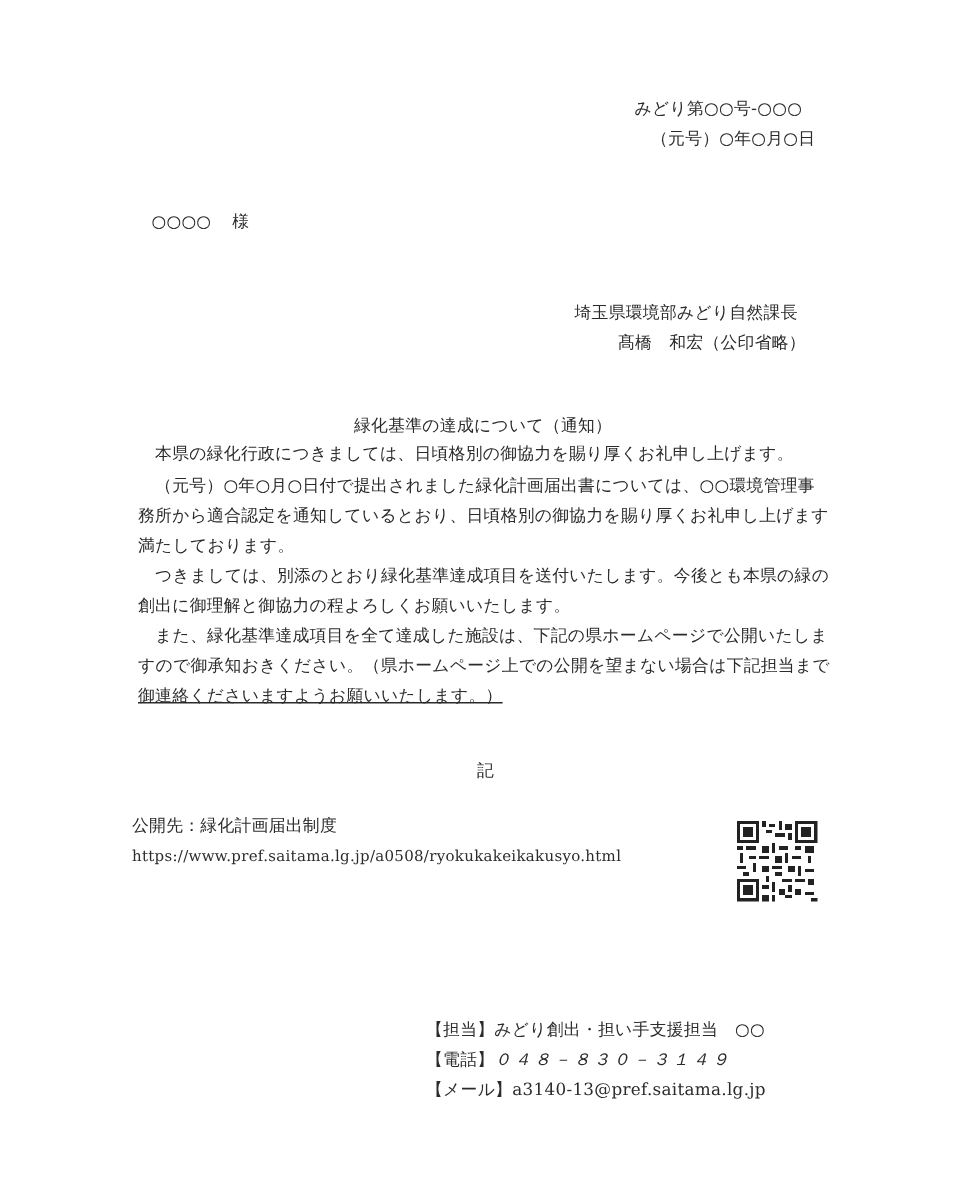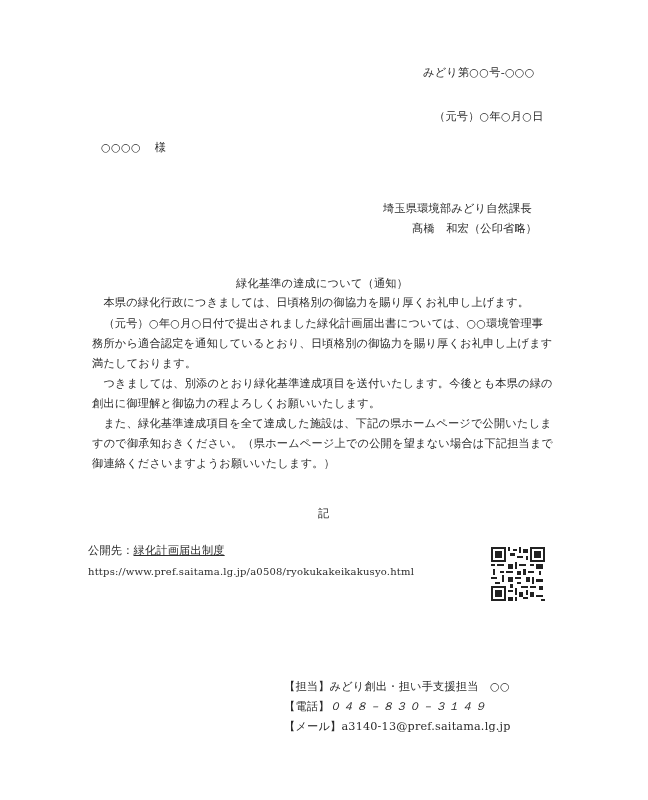--- a/index.html
+++ b/index.html
@@ -1,50 +1,50 @@
 <!DOCTYPE html>
 <html><head>
 <meta charset="utf-8">
 <style>
   html, body { margin:0; padding:0; background:#ffffff; }
   body { width:648px; height:800px; position:relative; overflow:hidden;
          font-family:"DejaVu Sans", sans-serif; color:#2b2b2b; }
   .page { position:absolute; left:0; top:0; width:648px; height:596px; background:#fff; }
   .t { position:absolute; font-size:11.2px; line-height:14px; white-space:nowrap; letter-spacing:0.2px; }
   .serif { font-family:"DejaVu Serif", serif; }
-  .link { text-decoration:underline; }
+  .link { }
   .body-line { left:92px; width:460px; }
   .qr { position:absolute; left:491px; top:547px; width:54px; height:54px; }
 </style>
 </head>
 <body>
 
 <div class="page">
 
   <div class="t" style="left:423px; top:66px;">みどり第○○号-○○○</div>
-  <div class="t" style="left:434px; top:86px;margin-top:24px;">（元号）○年○月○日</div>
+  <div class="t" style="left:434px; top:86px;">（元号）○年○月○日</div>
 
   <div class="t" style="left:101px; top:141px;">
     <span>○○○○</span><span style="display:inline-block;width:14px;"></span><span>様</span>
   </div>
 
   <div class="t" style="left:383px; top:202px;">埼玉県環境部みどり自然課長</div>
   <div class="t" style="left:412px; top:222px;">髙橋　和宏（公印省略）</div>
 
   <div class="t" style="left:236px; top:277px;">緑化基準の達成について（通知）</div>
 
   <div class="t body-line" style="top:296px;">　本県の緑化行政につきましては、日頃格別の御協力を賜り厚くお礼申し上げます。</div>
   <div class="t body-line" style="top:317px;">　（元号）○年○月○日付で提出されました緑化計画届出書については、○○環境管理事</div>
   <div class="t body-line" style="top:337px;">務所から適合認定を通知しているとおり、日頃格別の御協力を賜り厚くお礼申し上げます</div>
   <div class="t body-line" style="top:357px;">満たしております。</div>
   <div class="t body-line" style="top:377px;">　つきましては、別添のとおり緑化基準達成項目を送付いたします。今後とも本県の緑の</div>
   <div class="t body-line" style="top:397px;">創出に御理解と御協力の程よろしくお願いいたします。</div>
   <div class="t body-line" style="top:417px;">　また、緑化基準達成項目を全て達成した施設は、下記の県ホームページで公開いたしま</div>
   <div class="t body-line" style="top:437px;">すので御承知おきください。（県ホームページ上での公開を望まない場合は下記担当まで</div>
-  <div class="t body-line" style="top:457px;">御連絡くださいますようお願いいたします。）</div>
+  <div class="t body-line" style="top:457px;text-decoration:underline;">御連絡くださいますようお願いいたします。）</div>
 
   <div class="t" style="left:318px; top:507px;">記</div>
 
   <div class="t" style="left:88px; top:544px;">
     <span>公開先：</span><span class="link">緑化計画届出制度</span>
   </div>
   <div class="t serif" style="left:88px; top:565px; font-size:10px;">https://www.pref.saitama.lg.jp/a0508/ryokukakeikakusyo.html</div>
 
   <svg class="qr" viewBox="0 0 25 25" shape-rendering="crispEdges">
     <rect x="0" y="0" width="25" height="25" fill="#fff"></rect>

